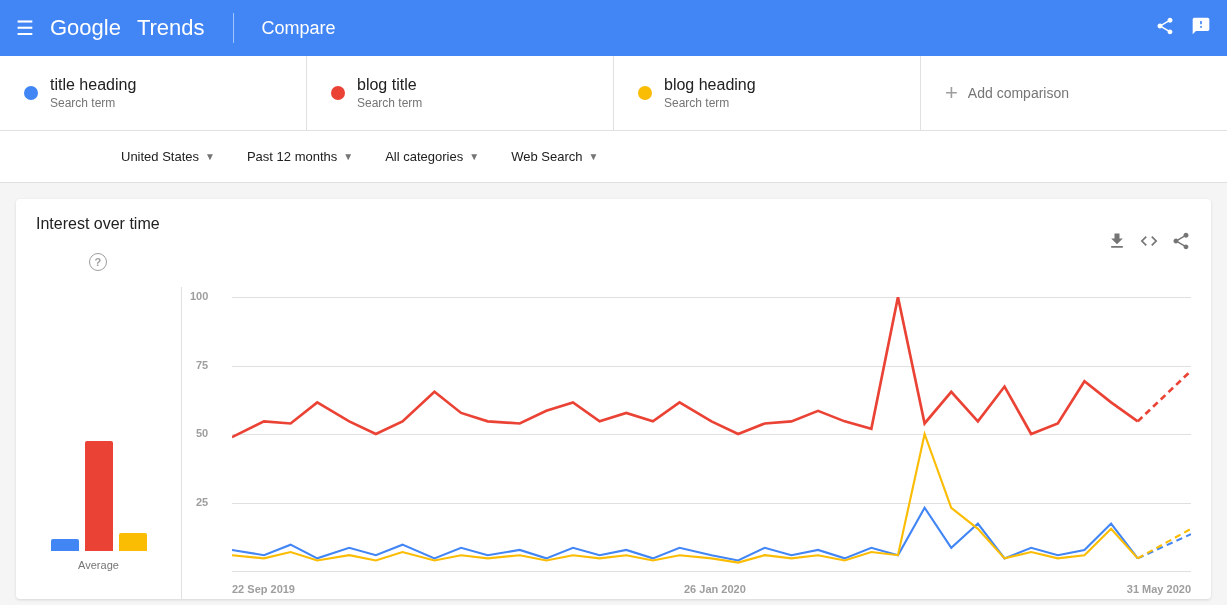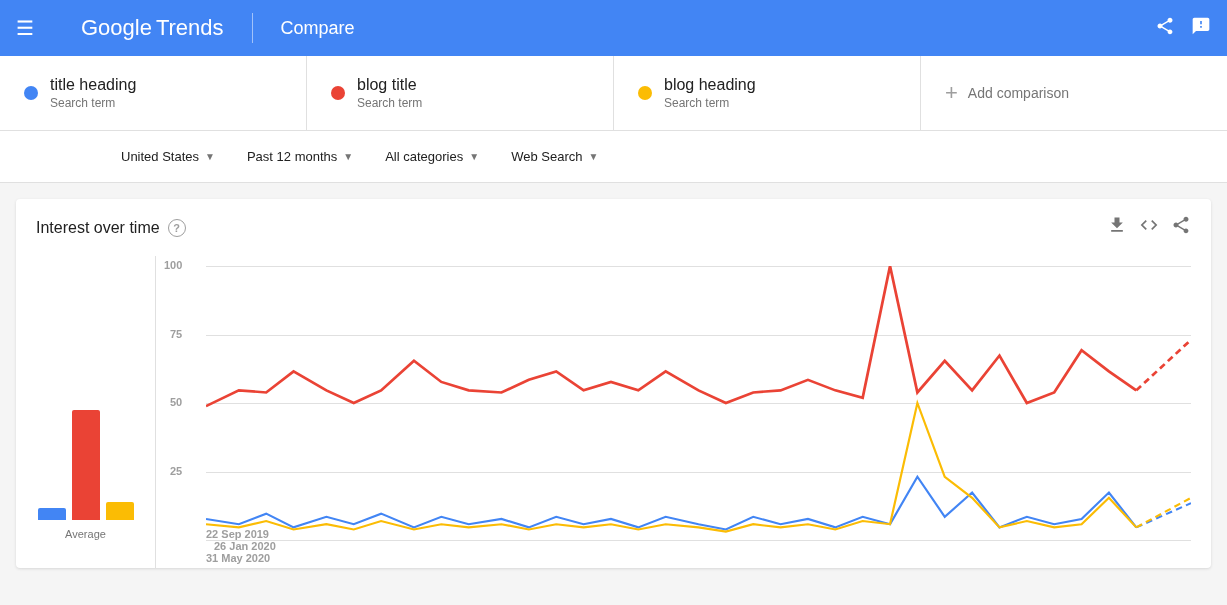--- a/index.html
+++ b/index.html
@@ -15,22 +15,21 @@
       gap: 16px;
     }
     .header-menu-icon {
       color: white;
       font-size: 20px;
       cursor: pointer;
     }
     .header-logo {
       display: flex;
       align-items: flex-start;
-      gap: 0;
-      margin-left: 31px;
+      gap: 12px;
     }
     .logo-google {
       font-size: 22px;
       font-weight: 400;
       color: white;
     }
     .logo-trends {
       font-size: 22px;
       font-weight: 300;
       color: white;
@@ -150,21 +149,22 @@
     }
     .card-header {
       display: flex;
       align-items: center;
       justify-content: space-between;
       padding: 16px 20px 8px 20px;
     }
     .card-title-area {
       display: flex;
       align-items: center;
-      gap: 8px;
+      gap: 20px;
+      flex-direction: column;
     }
     .card-title {
       font-size: 16px;
       color: #212121;
       font-weight: 400;
     }
     .help-icon {
       width: 18px;
       height: 18px;
       border-radius: 50%;
@@ -191,21 +191,21 @@
     
     .chart-container {
       display: flex;
       padding: 8px 0 0 0;
       height: 320px;
       position: relative;
     }
 
     
     .chart-sidebar {
-      width: 140px;
+      width: 166px;
       display: flex;
       flex-direction: column;
       align-items: center;
       justify-content: flex-end;
       padding-bottom: 28px;
       border-right: 1px solid #e0e0e0;
       position: relative;
     }
     .avg-bars {
       display: flex;
@@ -484,21 +484,21 @@
                 775,248
                 800,245
                 825,220
                 850,248
               "></polyline>
 
             <polyline fill="none" stroke="#fbbc04" stroke-width="2" stroke-dasharray="6,4" points="850,248 900,220"></polyline>
           </svg>
         </div>
 
-        <div style="position:absolute; bottom:4px; left:50px; right:20px; display:flex; justify-content:space-between;flex-direction:column;">
+        <div style="position:absolute; bottom:4px; left:50px; right:20px; display:flex; justify-content:space-between;">
           <span style="font-size:11px; color:#9e9e9e;">22 Sep 2019</span>
           <span style="font-size:11px; color:#9e9e9e;margin-left:8px;">26 Jan 2020</span>
           <span style="font-size:11px; color:#9e9e9e;">31 May 2020</span>
         </div>
       </div>
     </div>
   </div>
 </div>
 
 </body></html>

